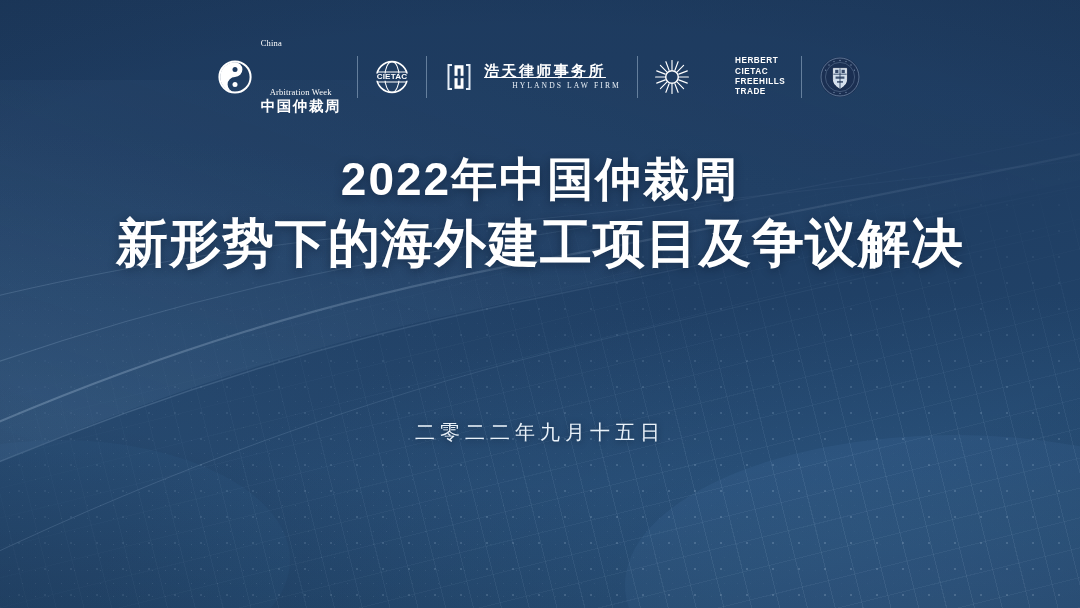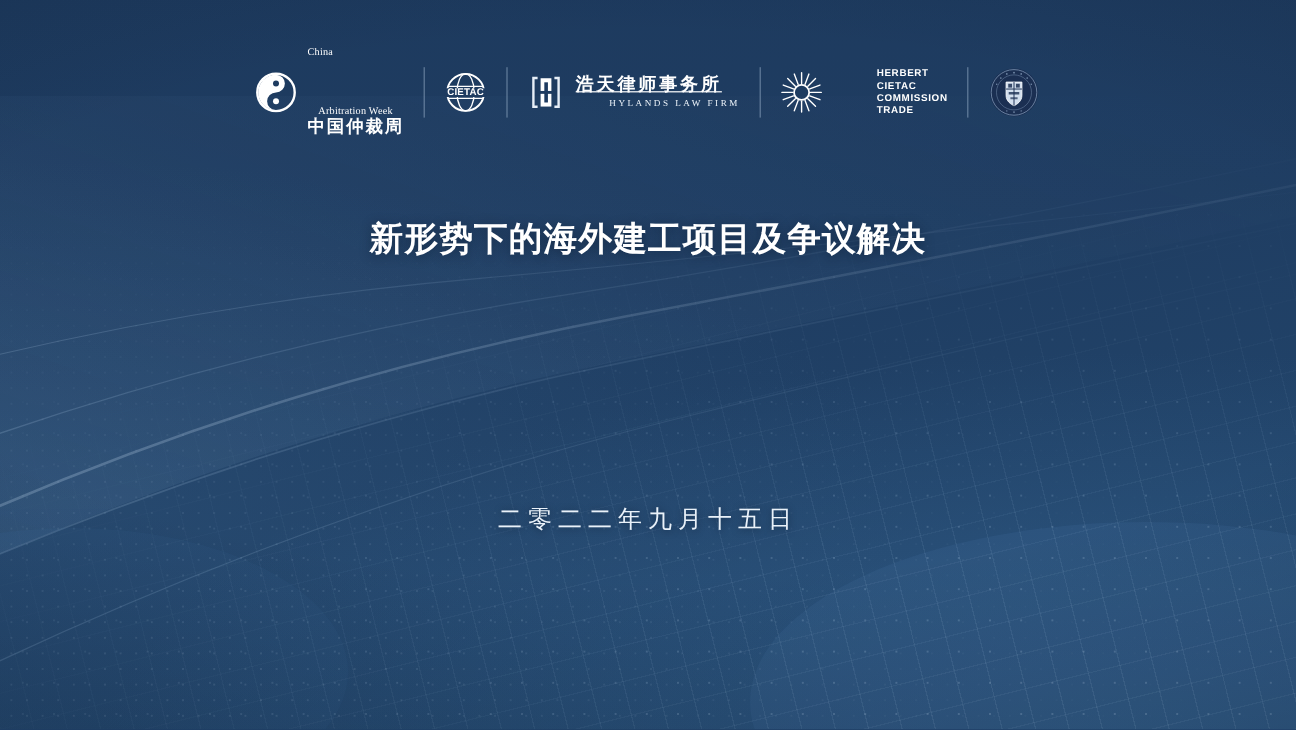--- a/index.html
+++ b/index.html
@@ -97,21 +97,21 @@
   }
   .title-line {
     color:#ffffff;
     font-weight:700;
     letter-spacing:1px;
     text-shadow:0 2px 10px rgba(6,18,36,.45);
     white-space:nowrap;
   }
   #title-line-1 { font-size:46px; line-height:62px; letter-spacing:2px; }
   #title-line-2 { font-size:46px; line-height:62px; letter-spacing:2px; margin-top:6px; }
-  #title-line-3 { font-size:28px; line-height:62px; letter-spacing:1px; margin-top:20px; }
+  #title-line-3 { font-size:52px; line-height:62px; letter-spacing:1px; margin-top:2px; }
 
   #event-date {
     position:absolute;
     top:419px; left:0; right:0;
     text-align:center;
     color:#e9f1f9;
     font-size:20px;
     font-weight:300;
     letter-spacing:5px;
     z-index:5;
@@ -230,21 +230,21 @@
               <line x1="24.8" y1="20.9" x2="33.3" y2="24.1"></line>
             <line x1="2.7" y1="24.1" x2="11.2" y2="20.9"></line>
               <line x1="24.8" y1="15.1" x2="33.3" y2="11.9"></line>
           </g>
           <circle cx="18" cy="18" r="6.3" fill="none" stroke="#ffffff" stroke-width="1.5"></circle>
         </svg>
       </span>
       <span class="logo-txt">
         <span class="hsf-line">HERBERT</span>
         <span class="hsf-line">CIETAC</span>
-        <span class="hsf-line">COMMISSION</span>
+        <span class="hsf-line">FREEHILLS</span>
         <span class="hsf-line">TRADE</span>
       </span>
     </div>
 
     <div class="divider"></div>
 
     <div class="logo-cell" id="logo-crest">
       <span>
         <svg width="44" height="44" viewBox="0 0 44 44">
           <circle cx="22" cy="22" r="20" fill="#1b2f52"></circle>
@@ -269,18 +269,19 @@
           <rect x="23.6" y="14.8" width="3.2" height="3.2" fill="#1b2f52" opacity=".85"></rect>
           <path d="M17.6 21.6 h8.8 v2.2 h-8.8 z" fill="#1b2f52" opacity=".8"></path>
           <path d="M19 26 h6 v1.8 h-6 z" fill="#1b2f52" opacity=".7"></path>
         </svg>
       </span>
     </div>
 
   </div>
 
   <div id="title-block">
+    <div class="title-line" id="title-line-1">2022年中国仲裁周</div>
     <div class="title-line" id="title-line-3">新形势下的海外建工项目及争议解决</div>
   </div>
 
   <div id="event-date">二零二二年九月十五日</div>
 
 </div>
 
 </body></html>

